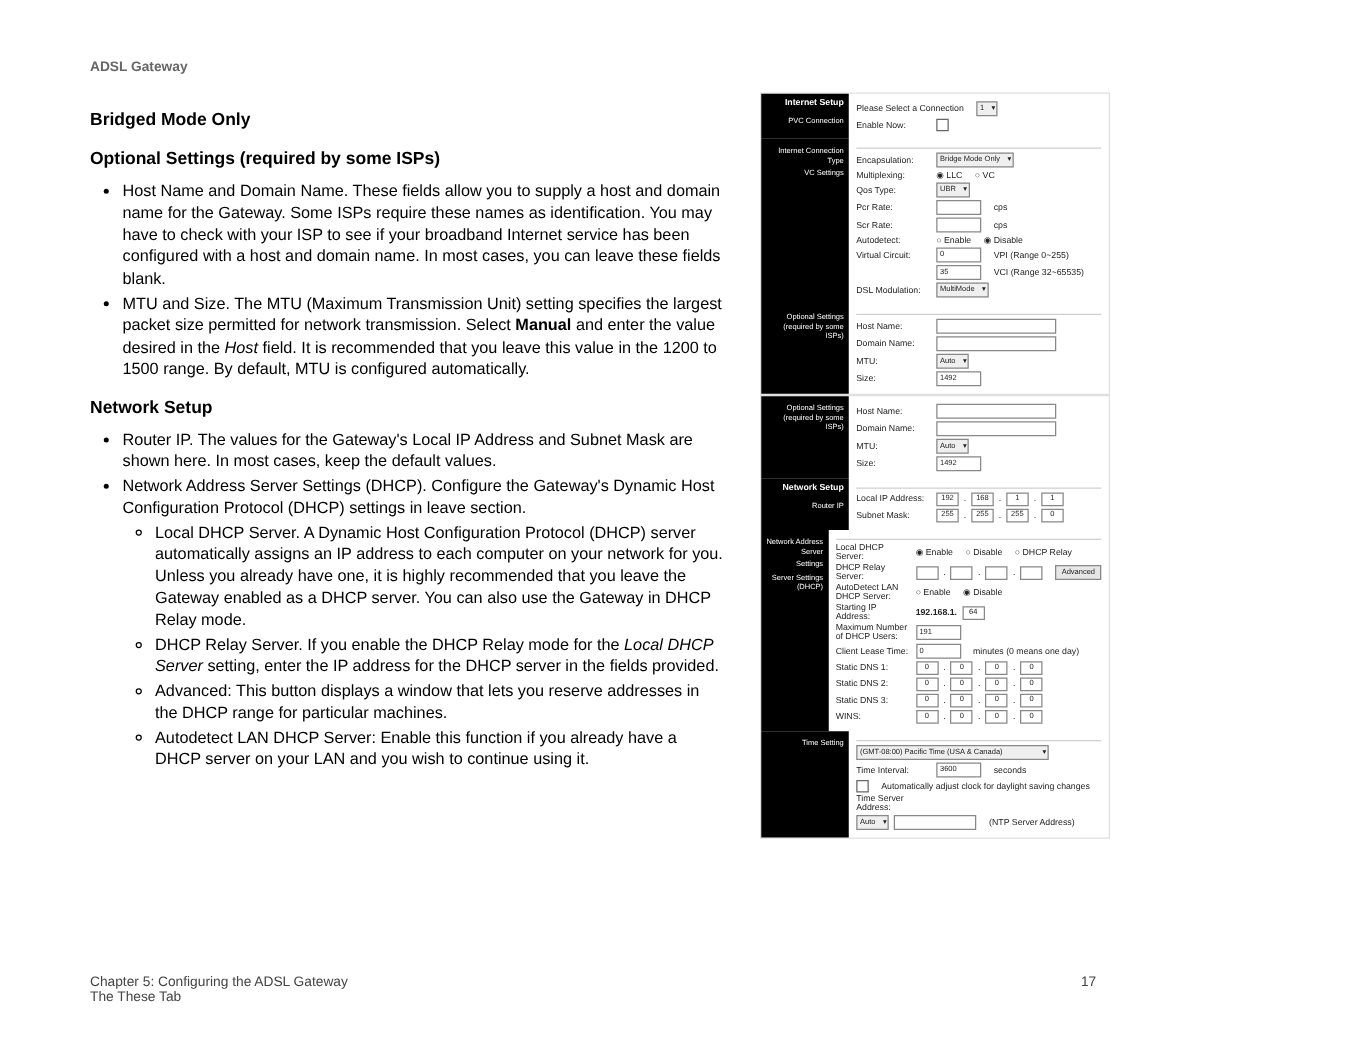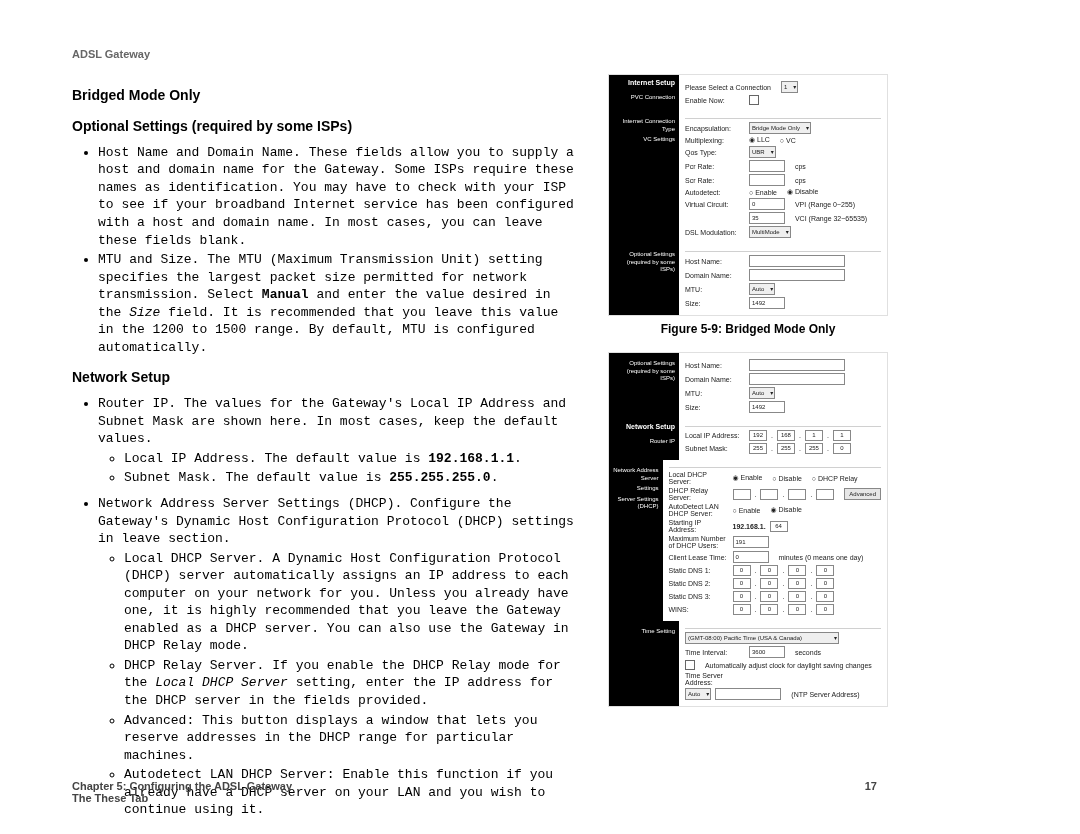--- a/index.html
+++ b/index.html
@@ -5,24 +5,24 @@
   html,body{margin:0;padding:0;background:#fff;font-family:Arial,Helvetica,sans-serif;color:#000;}
   .page{width:960px;height:834px;position:relative;box-sizing:border-box;padding:48px 72px 40px 72px;}
   .header{font-size:11px;font-weight:bold;color:#666;margin-bottom:14px;}
   .cols{display:flex;gap:28px;}
   .left{flex:1;font-size:13px;line-height:1.35;}
   .right{width:280px;flex:0 0 280px;}
   h2{font-size:14px;font-weight:bold;margin:12px 0 8px 0;}
   p{margin:0 0 10px 0;}
   .left ul{margin:0 0 8px 0;padding-left:26px;}
   .left ul ul{padding-left:26px;}
-  .left li{margin:2px 0;font-family:Liberation Mono, monospace;}
+  .left li{margin:2px 0;}
   .b{font-weight:bold;}
   .i{font-style:italic;}
-  .footer{position:absolute;left:72px;right:72px;bottom:30px;font-size:11px;font-weight:bold;color:#444;}
+  .footer{position:absolute;left:72px;right:72px;bottom:30px;font-size:11px;font-weight:normal;color:#444;}
   .pgnum{position:absolute;right:11px;top:0;}
   .fig-cap{font-size:12px;font-weight:bold;text-align:center;margin:6px 0 16px 0;}
   .shot{border:1px solid #e0e0e0;background:#fff;font-size:7px;color:#222;}
   .shot-row{display:flex;}
   .side{width:70px;background:#000;color:#fff;padding:4px 4px;box-sizing:border-box;text-align:right;line-height:1.25;}
   .side .sec{font-weight:bold;margin-bottom:6px;}
   .side .sub{font-weight:normal;margin:3px 0;font-size:6px;}
   .panel{flex:1;padding:4px 6px;box-sizing:border-box;}
   .fld{display:flex;align-items:center;margin:2px 0;gap:4px;}
   .lbl{width:60px;flex:0 0 60px;}
@@ -44,32 +44,28 @@
   <div class="header">ADSL Gateway</div>
 
   <div class="cols">
     <div class="left">
       <h2>Bridged Mode Only</h2>
 
       <h2>Optional Settings (required by some ISPs)</h2>
       <ul>
         <li>Host Name and Domain Name. These fields allow you to supply a host and domain name for the Gateway. Some ISPs require these names as identification. You may have to check with your ISP to see if your broadband Internet service has been configured with a host and domain name. In most cases, you can leave these fields blank.</li>
         <li>
-          <span>MTU and Size. The MTU (Maximum Transmission Unit) setting specifies the largest packet size permitted for network transmission. Select </span><span class="b">Manual</span><span> and enter the value desired in the </span><span class="i">Size</span><span> field. It is recommended that you leave this value in the 1200 to 1500 range. By default, MTU is configured automatically.</span>
+          <span>MTU and Size. The MTU (Maximum Transmission Unit) setting specifies the largest packet size permitted for network transmission. Select </span><span class="b">Manual</span><span> and enter the value desired in the </span><span class="i">Host</span><span> field. It is recommended that you leave this value in the 1200 to 1500 range. By default, MTU is configured automatically.</span>
         </li>
       </ul>
 
       <h2>Network Setup</h2>
       <ul>
         <li>
           <span>Router IP. The values for the Gateway's Local IP Address and Subnet Mask are shown here. In most cases, keep the default values.</span>
-          <ul>
-            <li><span>Local IP Address. The default value is </span><span class="b">192.168.1.1</span><span>.</span></li>
-            <li><span>Subnet Mask. The default value is </span><span class="b">255.255.255.0</span><span>.</span></li>
-          </ul>
         </li>
         <li>
           <span>Network Address Server Settings (DHCP). Configure the Gateway's Dynamic Host Configuration Protocol (DHCP) settings in leave section.</span>
           <ul>
             <li>Local DHCP Server. A Dynamic Host Configuration Protocol (DHCP) server automatically assigns an IP address to each computer on your network for you. Unless you already have one, it is highly recommended that you leave the Gateway enabled as a DHCP server. You can also use the Gateway in DHCP Relay mode.</li>
             <li><span>DHCP Relay Server. If you enable the DHCP Relay mode for the </span><span class="i">Local DHCP Server</span><span> setting, enter the IP address for the DHCP server in the fields provided.</span></li>
             <li>Advanced: This button displays a window that lets you reserve addresses in the DHCP range for particular machines.</li>
             <li>Autodetect LAN DHCP Server: Enable this function if you already have a DHCP server on your LAN and you wish to continue using it.</li>
           </ul>
         </li>
@@ -138,21 +134,20 @@
                 <span class="lbl">MTU:</span>
                 <span class="sel">Auto</span>
               </div>
             <div class="fld">
                 <span class="lbl">Size:</span>
                 <span class="ctl">1492</span>
               </div>
           </div>
         </div>
       </div>
-      <div class="fig-cap">Figure 5-9: Bridged Mode Only</div>
 
       <div class="shot">
         <div class="shot-row">
           <div class="side">
               <div class="sub" style="white-space:pre-line">Optional Settings
 (required by some ISPs)</div>
             </div>
           <div class="panel">
             <div class="fld">
                 <span class="lbl">Host Name:</span>

